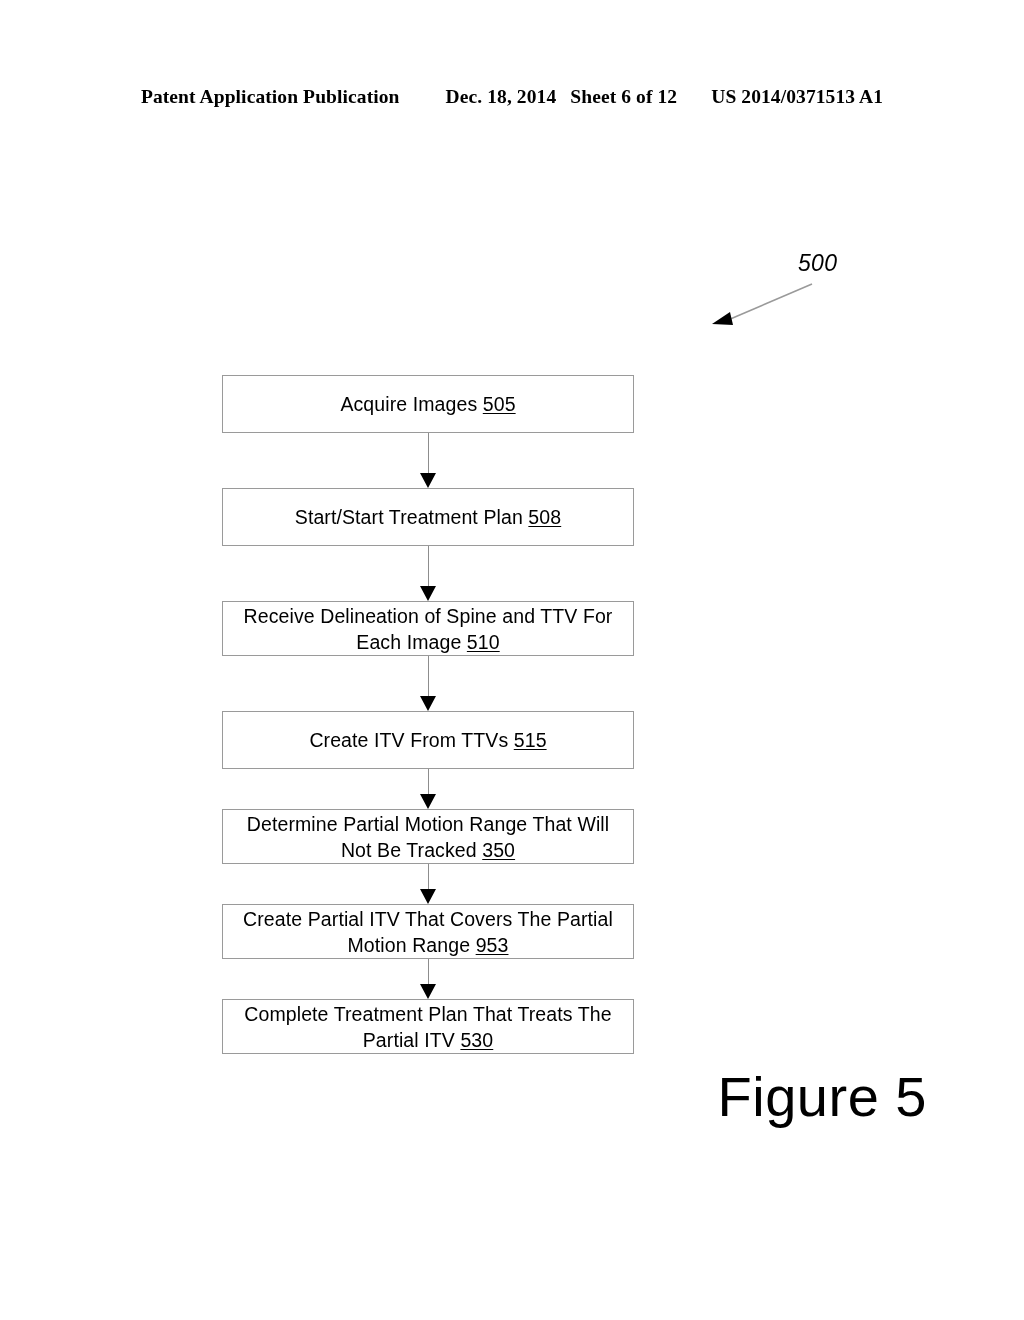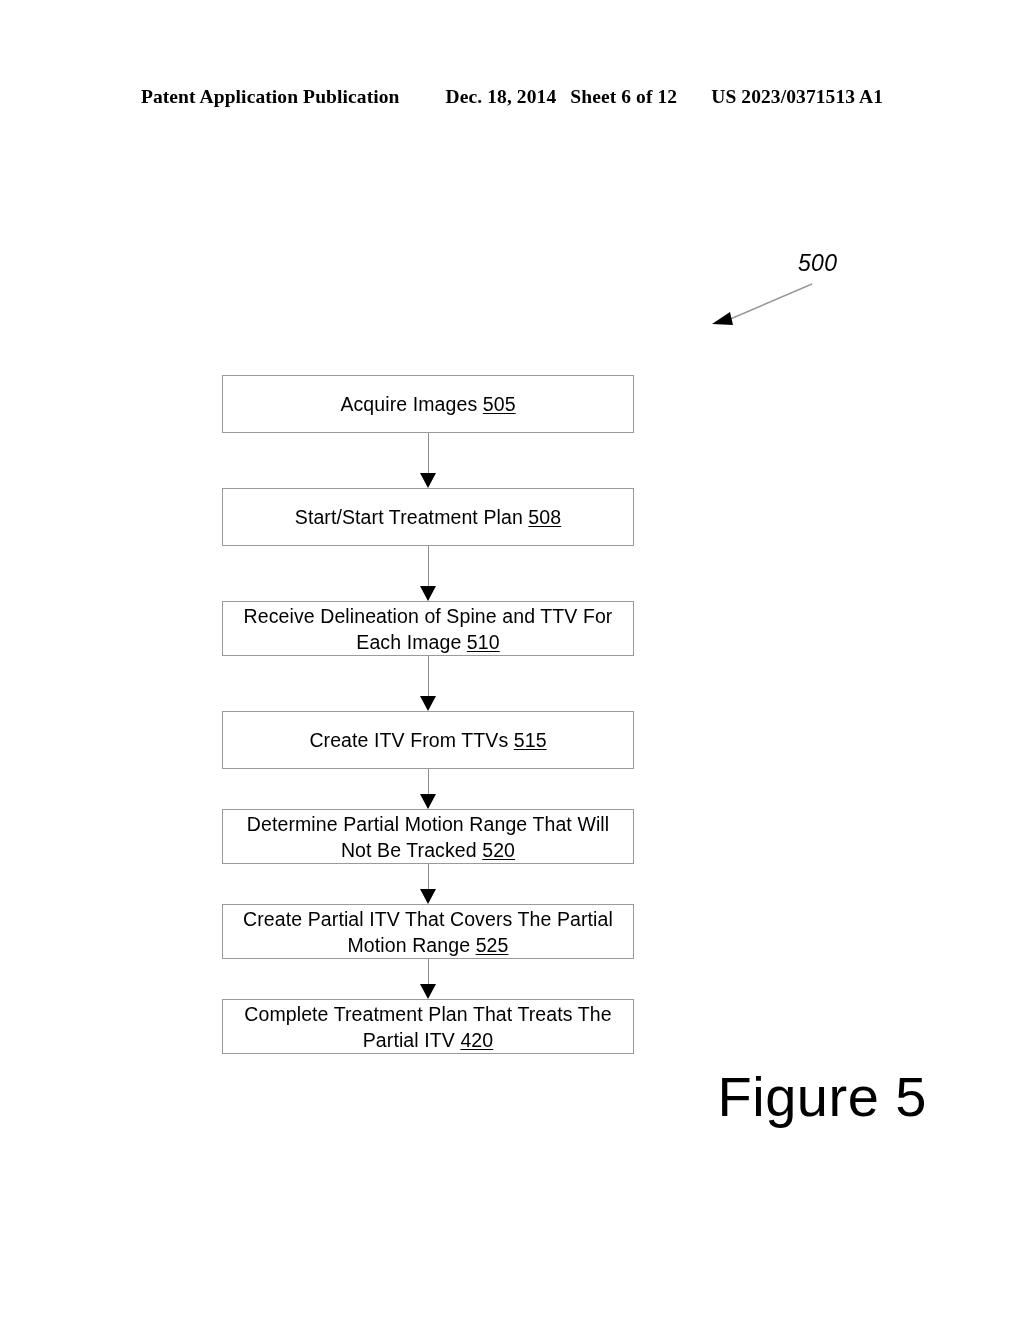--- a/index.html
+++ b/index.html
@@ -123,21 +123,21 @@
     transform: translateX(-97px);
   }
 </style>
 </head>
 <body>
 
 <div class="patent-header">
   <span class="hdr-pub">Patent Application Publication</span>
   <span class="hdr-date">Dec. 18, 2014</span>
   <span class="hdr-sheet">Sheet 6 of 12</span>
-  <span class="hdr-number">US 2023/0371513 A1</span>
+  <span class="hdr-number">US 2014/0371513 A1</span>
 </div>
 
 <div class="ref-callout">500</div>
 <svg class="leader-svg" viewBox="0 0 120 52">
   <line x1="112" y1="4" x2="28" y2="40" stroke="#9a9a9a" stroke-width="1.6"></line>
   <polygon points="30,32 12,44 33,45" fill="#000000"></polygon>
 </svg>
 
 <div class="flow">
 
@@ -171,38 +171,38 @@
   <div class="node one-line">
     <span class="label"><span>Create ITV From TTVs </span><span class="num">515</span></span>
   </div>
 
   <div class="connector short">
     <div class="stem" style="height:25px;"></div>
     <div class="head" style="top:25px;"></div>
   </div>
 
   <div class="node two-line">
-    <span class="label"><span>Determine Partial Motion Range That Will Not Be Tracked </span><span class="num">520</span></span>
+    <span class="label"><span>Determine Partial Motion Range That Will Not Be Tracked </span><span class="num">350</span></span>
   </div>
 
   <div class="connector short">
     <div class="stem" style="height:25px;"></div>
     <div class="head" style="top:25px;"></div>
   </div>
 
   <div class="node two-line">
-    <span class="label"><span>Create Partial ITV That Covers The Partial Motion Range </span><span class="num">525</span></span>
+    <span class="label"><span>Create Partial ITV That Covers The Partial Motion Range </span><span class="num">953</span></span>
   </div>
 
   <div class="connector short">
     <div class="stem" style="height:25px;"></div>
     <div class="head" style="top:25px;"></div>
   </div>
 
   <div class="node two-line">
-    <span class="label"><span>Complete Treatment Plan That Treats The Partial ITV </span><span class="num">420</span></span>
+    <span class="label"><span>Complete Treatment Plan That Treats The Partial ITV </span><span class="num">530</span></span>
   </div>
 
 </div>
 
 <div class="figure-caption">
   <span class="cap-inner">Figure 5</span>
 </div>
 
 </body></html>

